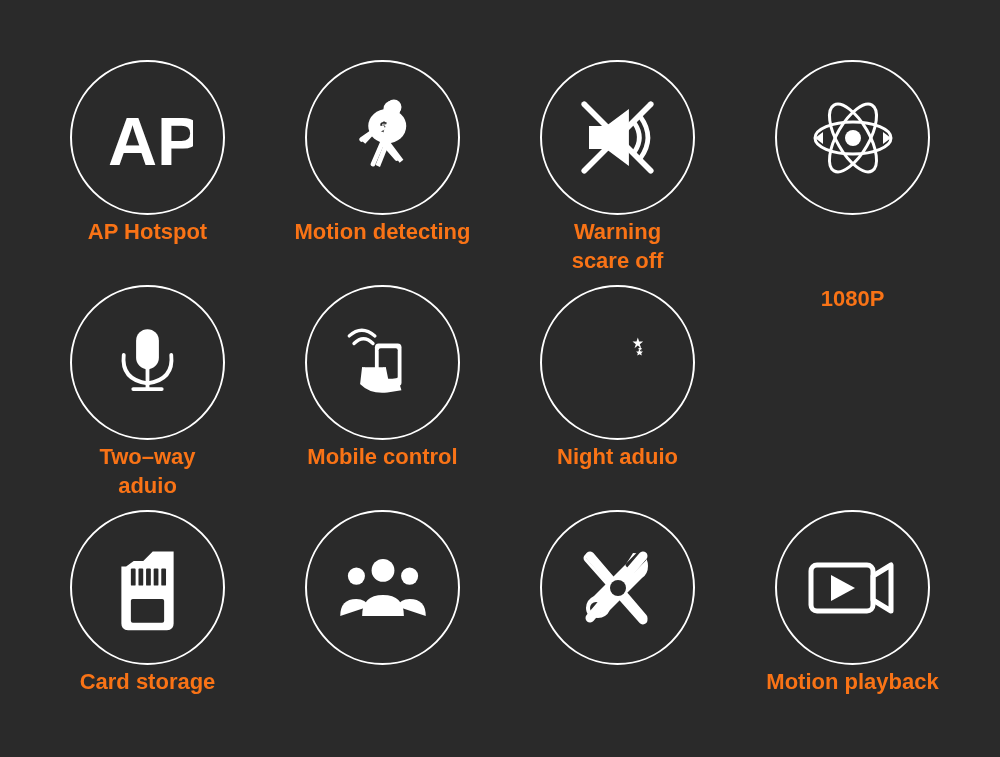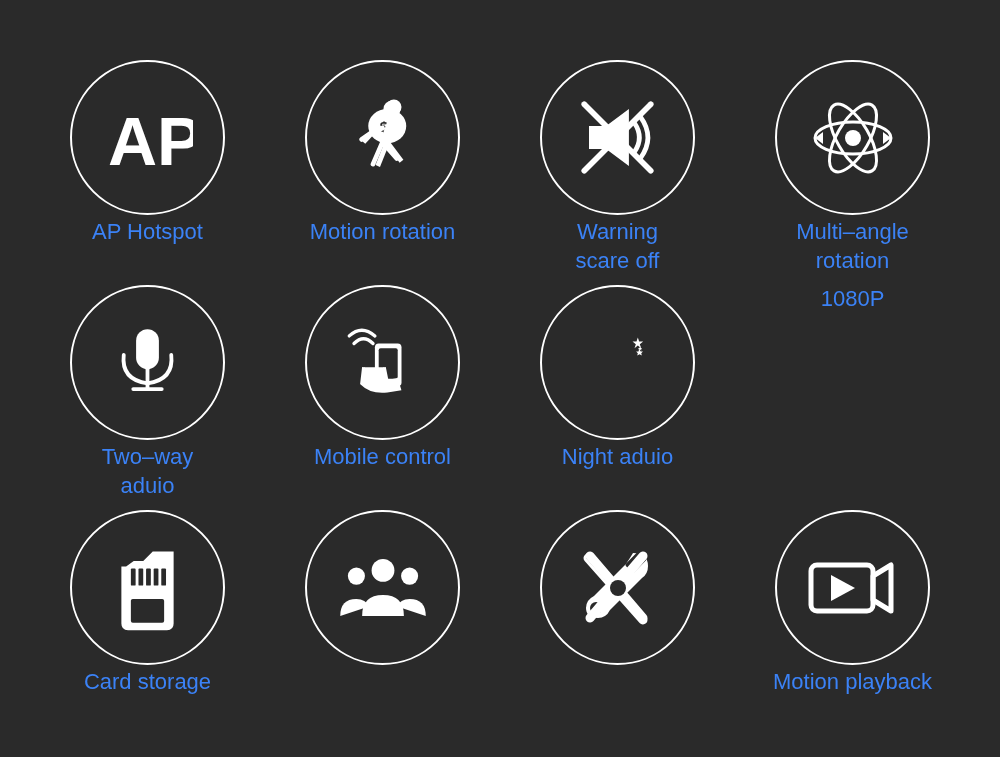--- a/index.html
+++ b/index.html
@@ -34,25 +34,25 @@
       border: 2.5px solid #ffffff;
       display: flex;
       align-items: center;
       justify-content: center;
       background: transparent;
     }
     .icon-circle svg {
       fill: white;
     }
     .feature-label {
-      color: #3b82f6;
+      color: #f97316;
       font-size: 22px;
       text-align: center;
       line-height: 1.3;
-      font-weight: 400;
+      font-weight: 700;
     }
   </style>
 </head>
 <body>
 
 <div class="grid">
 
   <div class="feature-item">
     <div class="icon-circle">
       <svg width="90" height="70" viewBox="0 0 90 70">
@@ -72,21 +72,21 @@
         <circle cx="62" cy="18" r="8" fill="white"></circle>
         <line x1="55" y1="55" x2="45" y2="80" stroke="white" stroke-width="5"></line>
         <line x1="55" y1="55" x2="70" y2="75" stroke="white" stroke-width="5"></line>
         <line x1="55" y1="55" x2="42" y2="42" stroke="white" stroke-width="5"></line>
         <line x1="42" y1="42" x2="30" y2="55" stroke="white" stroke-width="5"></line>
 
         <path d="M60 26 L50 55 L40 78 M50 55 L65 72 M50 40 L38 45 L28 52" stroke="white" stroke-width="5" fill="none" stroke-linecap="round"></path>
         <circle cx="60" cy="20" r="9" fill="white"></circle>
       </svg>
     </div>
-    <span class="feature-label">Motion rotation</span>
+    <span class="feature-label">Motion detecting</span>
   </div>
 
   <div class="feature-item">
     <div class="icon-circle">
       <svg width="95" height="95" viewBox="0 0 100 100">
 
         <path d="M20 38 L20 62 L38 62 L62 80 L62 20 L38 38 Z" fill="white"></path>
 
         <path d="M68 35 Q78 50 68 65" stroke="white" stroke-width="5" fill="none" stroke-linecap="round"></path>
         <path d="M74 28 Q90 50 74 72" stroke="white" stroke-width="5" fill="none" stroke-linecap="round"></path>
@@ -106,21 +106,20 @@
 
         <ellipse cx="50" cy="50" rx="38" ry="16" stroke="white" stroke-width="3" fill="none"></ellipse>
         <ellipse cx="50" cy="50" rx="38" ry="16" stroke="white" stroke-width="3" fill="none" transform="rotate(60 50 50)"></ellipse>
         <ellipse cx="50" cy="50" rx="38" ry="16" stroke="white" stroke-width="3" fill="none" transform="rotate(-60 50 50)"></ellipse>
 
         <polygon points="88,50 80,44 80,56" fill="white"></polygon>
 
         <polygon points="12,50 20,44 20,56" fill="white"></polygon>
       </svg>
     </div>
-    <span class="feature-label">Multi–angle<br>rotation</span>
   </div>
 
   <div class="feature-item">
     <div class="icon-circle">
       <svg width="95" height="95" viewBox="0 0 100 100">
 
         <rect x="38" y="15" width="24" height="42" rx="12" fill="white"></rect>
 
         <path d="M50 57 Q50 75 50 78" stroke="white" stroke-width="4" fill="none" stroke-linecap="round"></path>
         <line x1="35" y1="78" x2="65" y2="78" stroke="white" stroke-width="4" stroke-linecap="round"></line>

